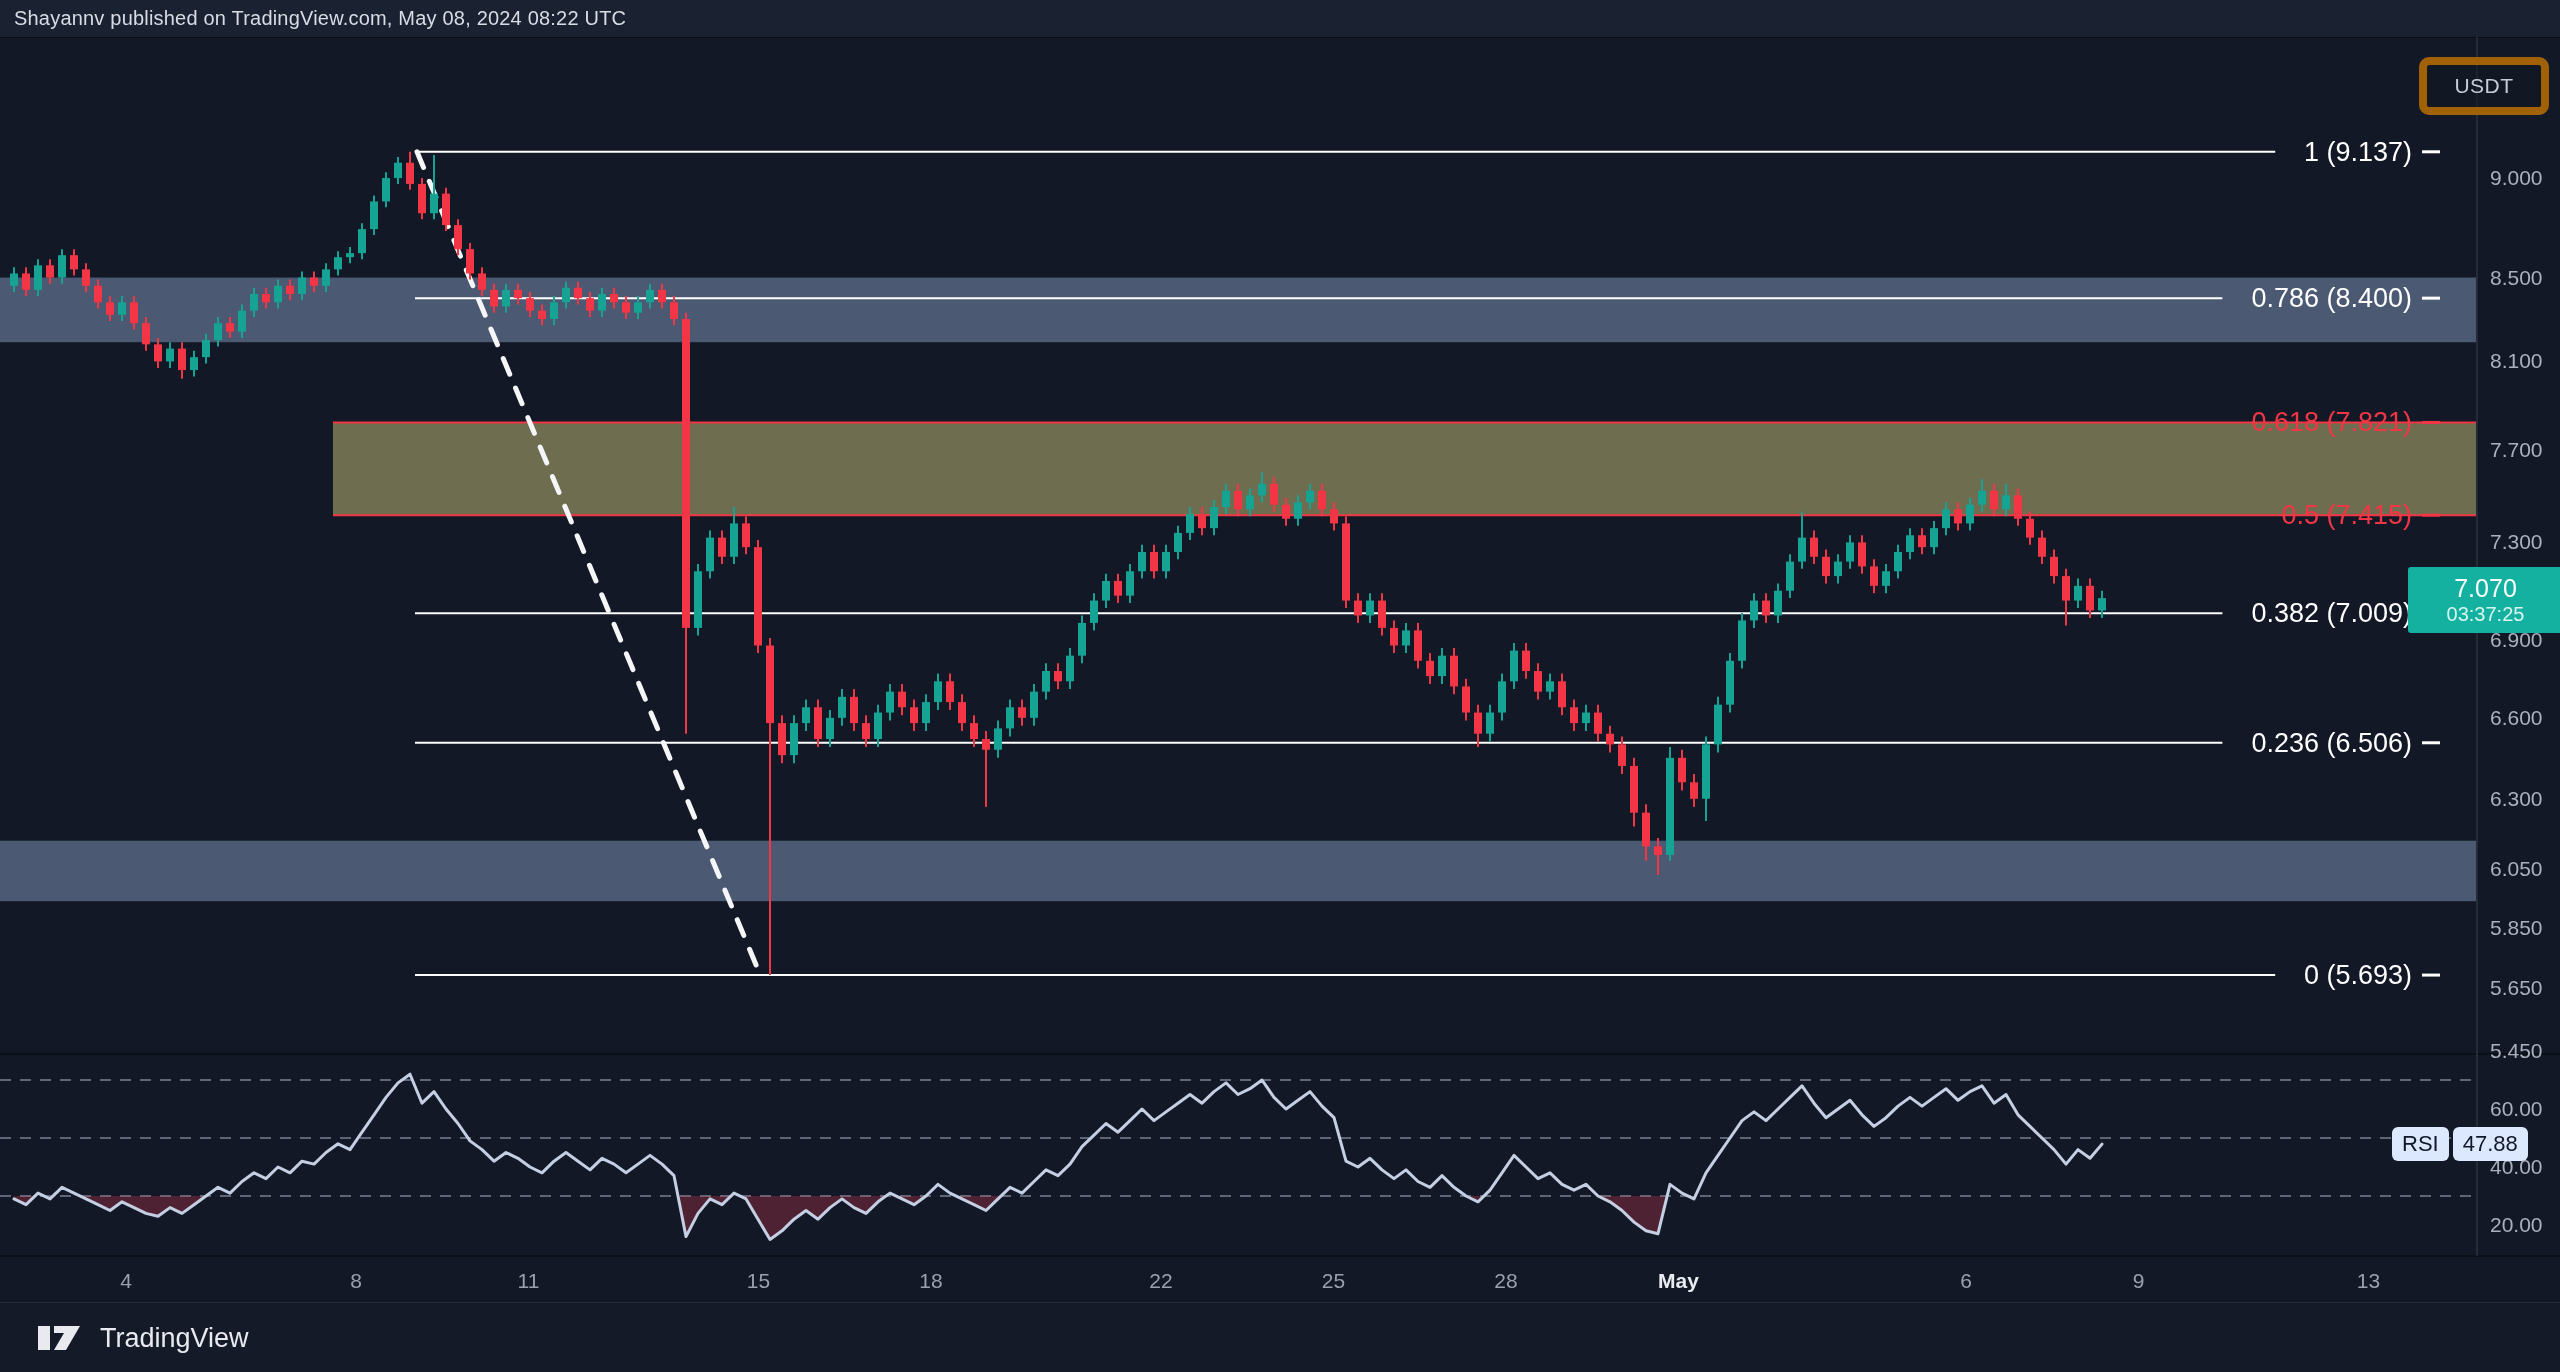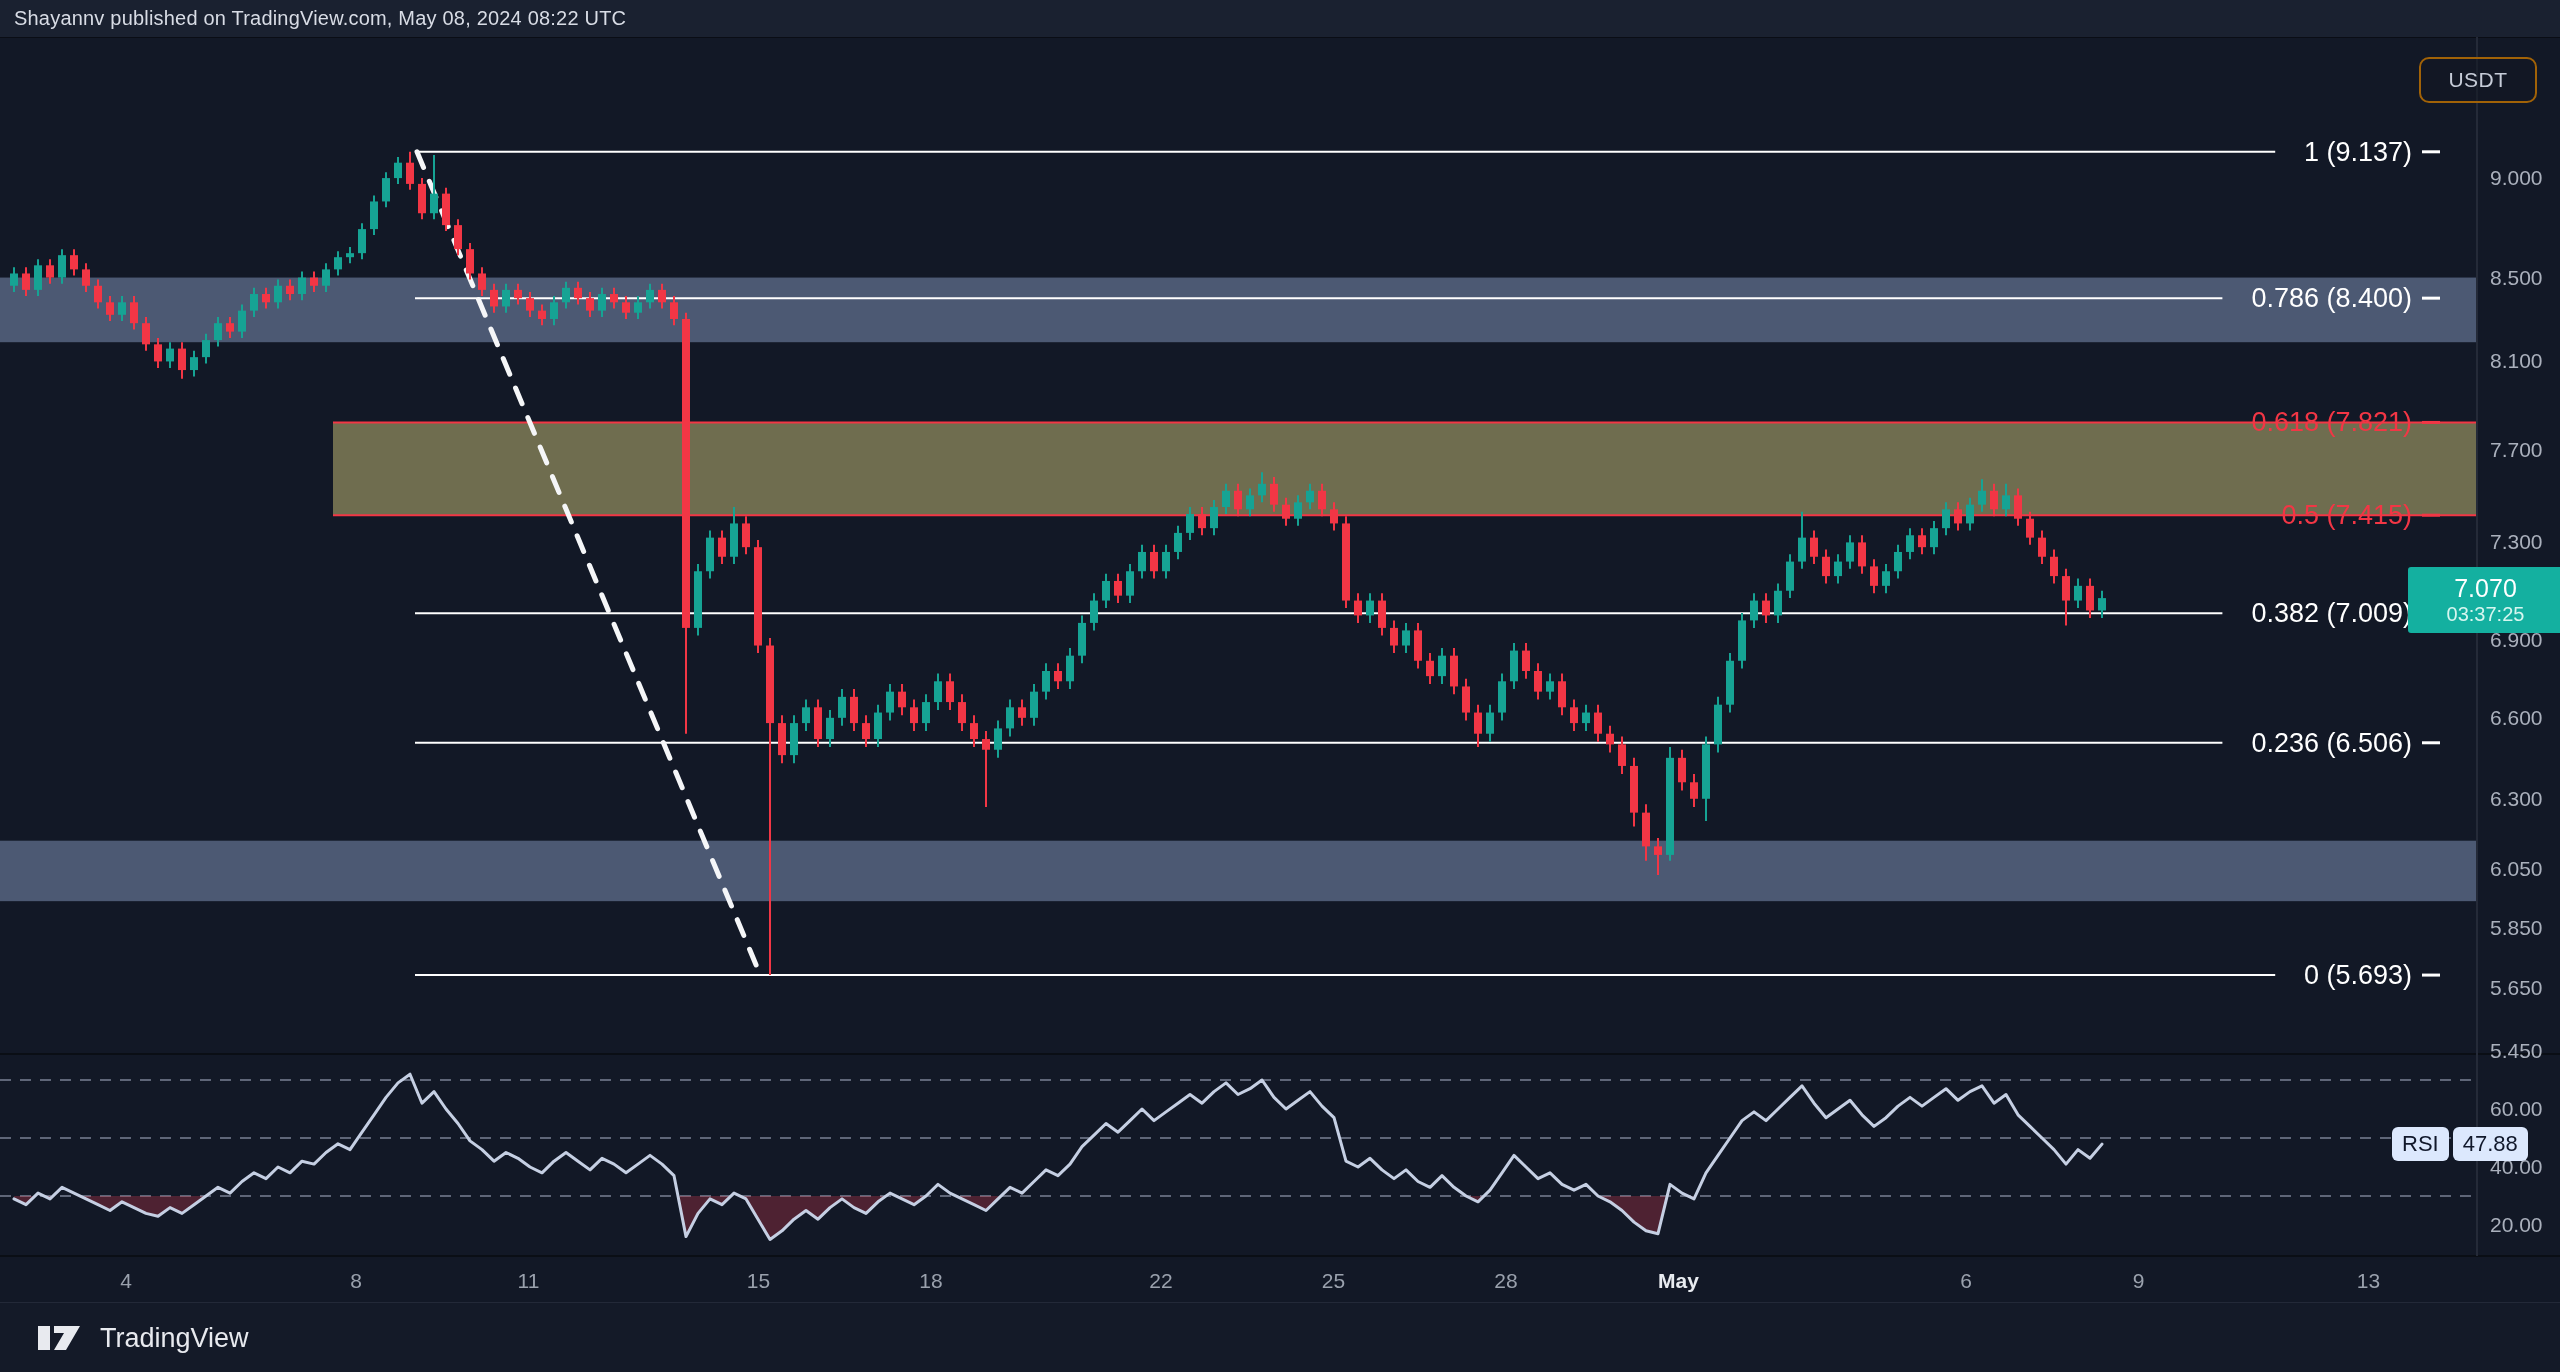--- a/index.html
+++ b/index.html
@@ -1,20 +1,20 @@
 <!DOCTYPE html>
 <html><head>
 <meta charset="utf-8">
 <style>
   html,body{margin:0;padding:0;background:#0d1119;}
   #app{position:relative;width:2560px;height:1372px;overflow:hidden;background:#121826;font-family:"Liberation Sans",sans-serif;}
   #header{position:absolute;left:0;top:0;width:2560px;height:37px;background:#1a2130;border-bottom:1px solid #0a0d15;display:flex;align-items:center;}
   #header span{margin-left:14px;font-size:20px;color:#d8dce5;letter-spacing:.2px;}
   #chart-svg{position:absolute;left:0;top:0;}
-  .chip{position:absolute;left:2419px;top:57px;width:114px;height:42px;border:2px solid #a16207;border-radius:10px;background:rgba(18,23,34,.55);display:flex;align-items:center;justify-content:center;}
+  .chip{position:absolute;left:2419px;top:57px;width:114px;height:42px;border:8px solid #a16207;border-radius:10px;background:rgba(18,23,34,.55);display:flex;align-items:center;justify-content:center;}
   .chip span{font-size:21px;color:#c6ccd8;letter-spacing:.5px;}
   #price-badge{position:absolute;left:2408px;top:567px;width:155px;height:66px;background:#14b0a0;border-radius:3px;display:flex;flex-direction:column;align-items:center;justify-content:center;line-height:1.1;}
   #price-badge .p{font-size:25px;color:#ffffff;}
   #price-badge .t{font-size:20px;color:#d6f6ef;}
   #rsi-badges{position:absolute;left:2392px;top:1127px;display:flex;gap:4px;}
   #rsi-badges div{height:34px;background:#dce8fd;border-radius:6px;display:flex;align-items:center;justify-content:center;padding:0 10px;}
   #rsi-badges span{font-size:22px;color:#11182b;}
   #footer{position:absolute;left:0;top:1302px;width:2560px;height:70px;background:#141a28;border-top:1px solid #232938;display:flex;align-items:center;}
   #footer .brand{margin-left:12px;font-size:27px;font-weight:400;color:#e8eaef;}
   #tv-logo{margin-left:36px;display:block;}

